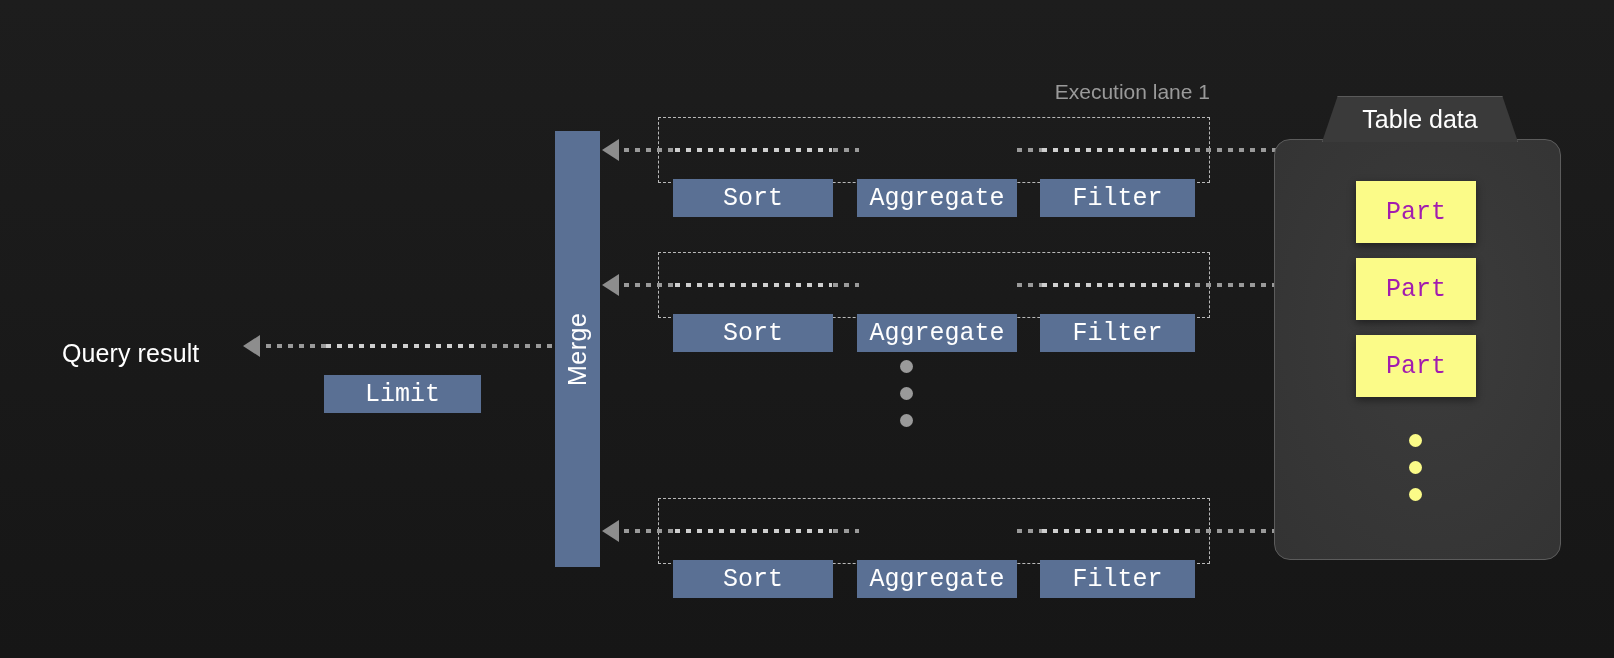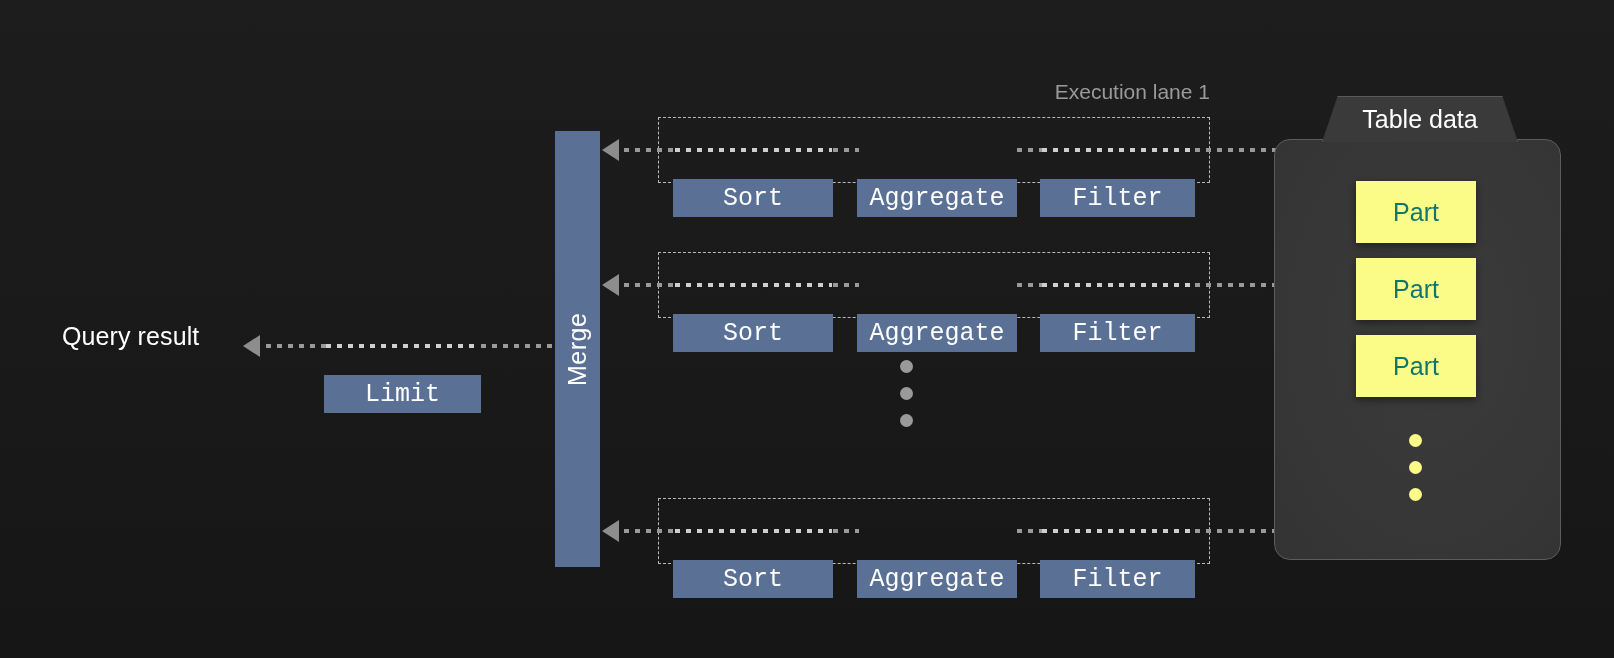--- a/index.html
+++ b/index.html
@@ -12,20 +12,21 @@
   }
 
   
   .label-white{
     position:absolute;
     color:#ffffff;
     font-family:"Liberation Sans",sans-serif;
     font-size:25px;
     white-space:nowrap;
     letter-spacing:.1px;
+    margin-top:17px;
   }
   .label-gray{
     position:absolute;
     color:#9a9a9a;
     font-family:"Liberation Sans",sans-serif;
     font-size:21px;
     white-space:nowrap;
     text-align:right;
   }
 
@@ -115,22 +116,22 @@
     left:1274px;top:139px;width:287px;height:421px;
     background:radial-gradient(ellipse at 55% 45%,#3c3c3c 0%,#373737 55%,#333333 100%);
     border:1px solid #5c5c5c;
     border-radius:16px;
     box-sizing:border-box;
   }
   .part-box{
     position:absolute;
     background:#fbfb88;
     display:flex;align-items:center;justify-content:center;
-    color:#0f766e;
-    font-family:Liberation Sans, sans-serif;
+    color:#a21caf;
+    font-family:Liberation Mono, monospace;
     font-size:25px;
     box-shadow:0 3px 8px rgba(0,0,0,.45);
   }
 </style>
 </head>
 <body>
 
 <div id="canvas">
 
   <div class="label-white" style="left:62px;top:322px;">Query result</div>

